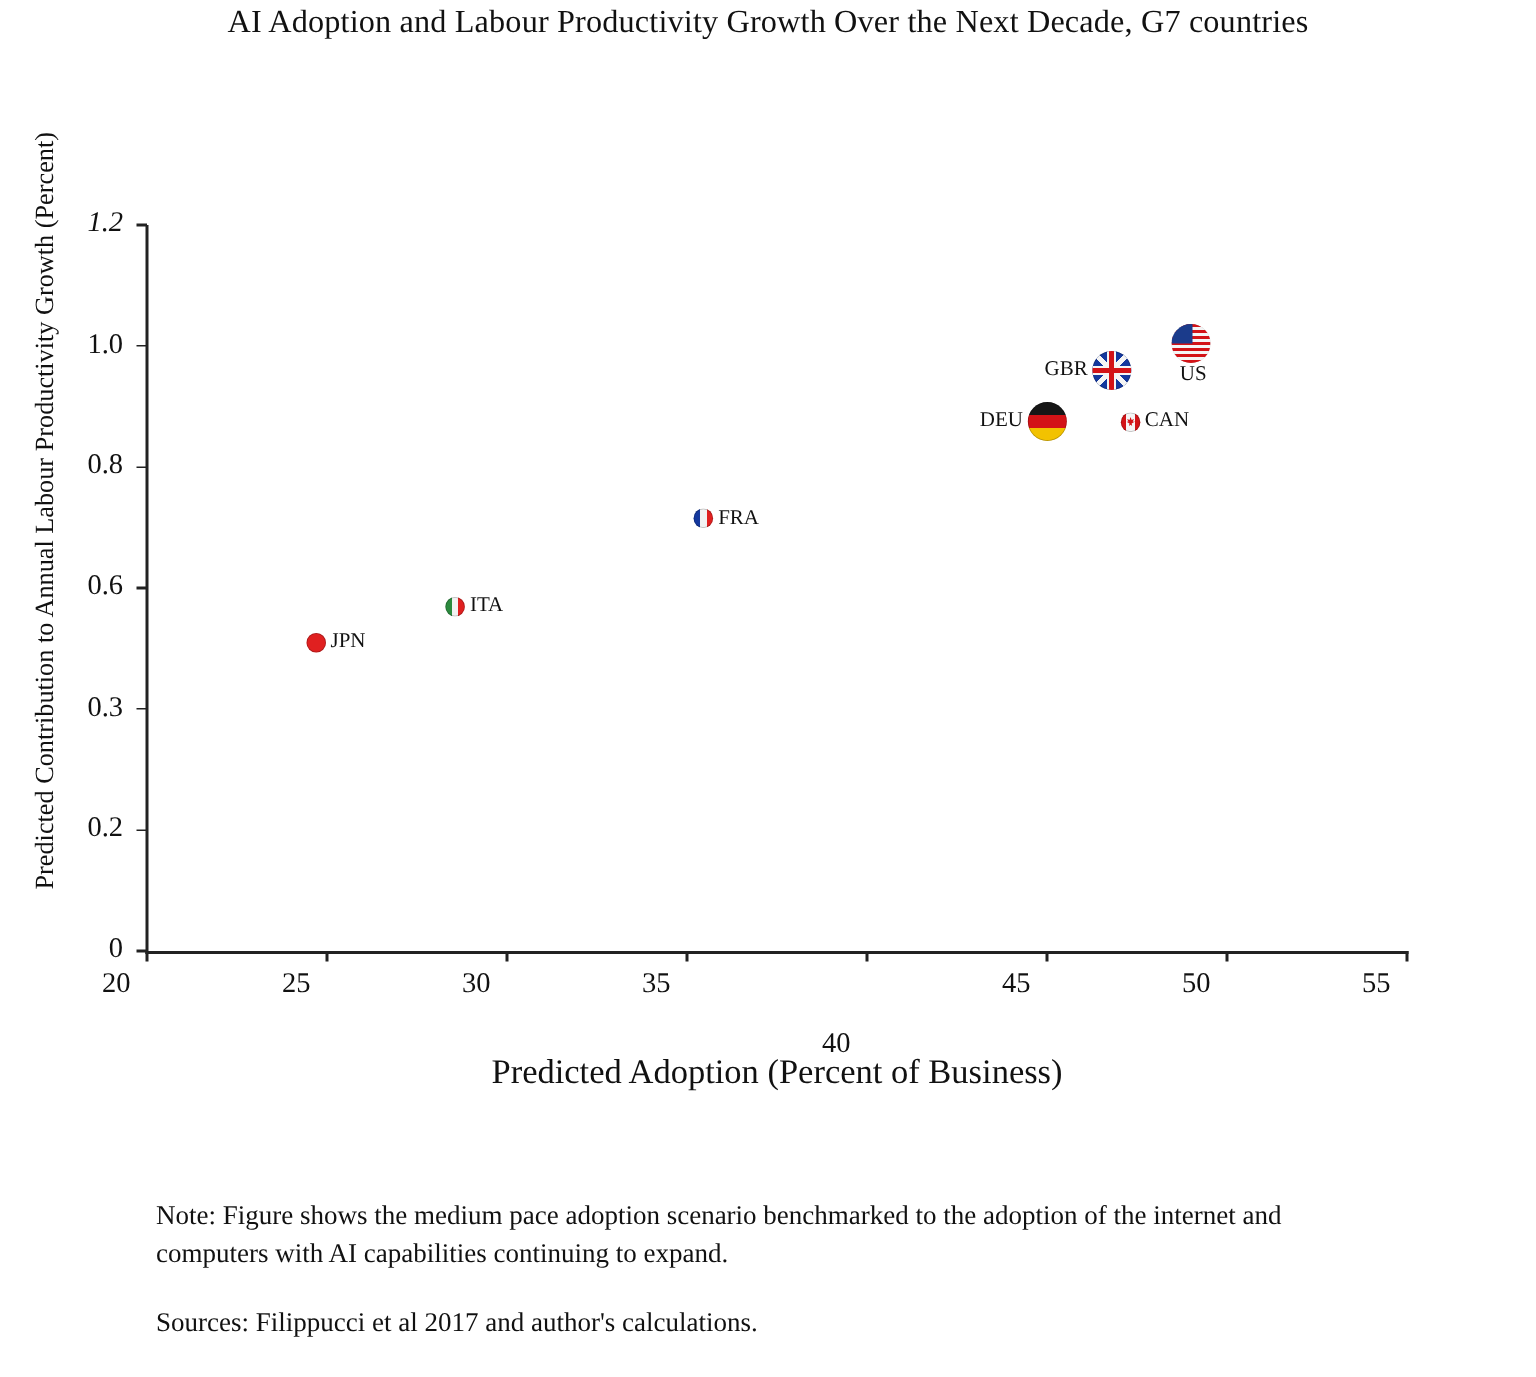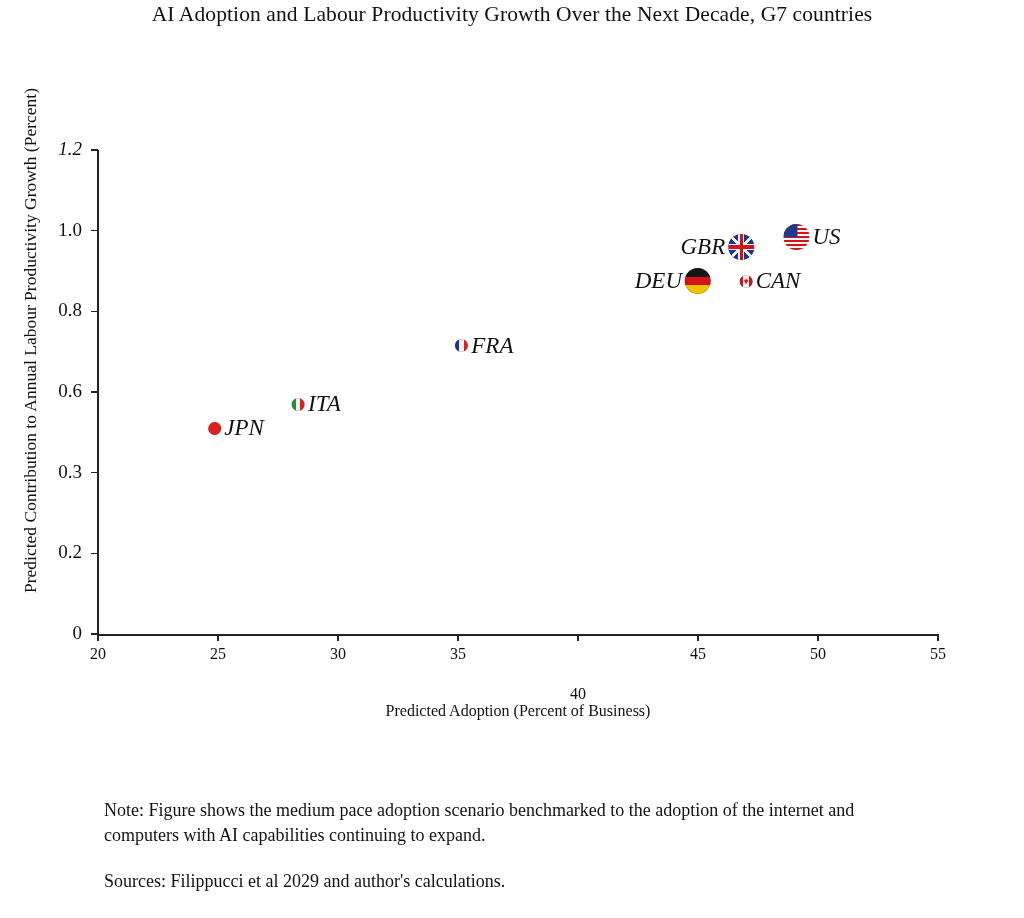--- a/index.html
+++ b/index.html
@@ -59,23 +59,22 @@
   }
   .tick-y {
     position: absolute;
     height: 1.4px;
     width: 7px;
     background: #222222;
     left: 91px;
   }
   .tick-label-x {
     position: absolute;
-    font-size: 16px;
-    color: #111111;
-    text-align: center;
+    font-size: 19px;
+    color: #111111;
     width: 60px;
     top: 645px;
   }
   .tick-label-y {
     position: absolute;
     font-size: 19px;
     color: #111111;
     text-align: right;
     width: 60px;
     left: 22px;
@@ -89,44 +88,43 @@
     font-size: 17.5px;
     transform: rotate(-90deg);
     color: #111111;
   }
   #x-axis-title {
     position: absolute;
     left: 98px;
     top: 702px;
     width: 840px;
     text-align: center;
-    font-size: 16px;
+    font-size: 23px;
     color: #111111;
   }
   .point {
     position: absolute;
     transform: translate(-50%, -50%);
     display: flex;
     align-items: center;
   }
   .flag {
     width: 26px;
     height: 26px;
     border-radius: 50%;
     overflow: hidden;
     position: relative;
     flex: 0 0 auto;
     box-shadow: 0 0 0 0.5px rgba(0,0,0,0.25) inset;
   }
   .flag.small { width: 13px; height: 13px; }
   .pt-label {
-    font-size: 23px;
+    font-size: 14px;
     color: #111111;
     white-space: nowrap;
-    font-style: italic;
   }
   .pt-label.left { margin-right: 3px; }
   .pt-label.right { margin-left: 3px; }
 
   
   .f-jpn { background: #e02020; }
   .f-ita { background: linear-gradient(90deg, #2b8a3e 0 33.3%, #f2f2f2 33.3% 66.6%, #e02020 66.6% 100%); }
   .f-fra { background: linear-gradient(90deg, #14389e 0 33.3%, #f2f2f2 33.3% 66.6%, #e02020 66.6% 100%); }
   .f-deu { background: linear-gradient(180deg, #161616 0 33.3%, #d31317 33.3% 66.6%, #f2c200 66.6% 100%); }
   .f-gbr { background: #14389e; }
@@ -221,21 +219,21 @@
     <div class="tick-label-y" style="top: 380px;">0.6</div>
     <div class="tick-y" style="top: 310.633px;"></div>
     <div class="tick-label-y" style="top: 299.333px;">0.8</div>
     <div class="tick-y" style="top: 229.967px;"></div>
     <div class="tick-label-y" style="top: 218.667px;">1.0</div>
     <div class="tick-y" style="top: 149.3px;"></div>
     <div class="tick-label-y" style="top: 138px; font-style: italic;">1.2</div>
   </div>
 
 <div id="plot-area">
-    <div class="point" style="left: 138px; top: 278.3px;">
+    <div class="point" style="left: 126px; top: 278.3px;">
       <span class="flag f-jpn small"></span>
       <span class="pt-label right">JPN</span>
     </div>
     <div class="point" style="left: 218.4px; top: 254.1px; text-align: right;">
       <span class="flag f-ita small"></span>
       <span class="pt-label right">ITA</span>
     </div>
     <div class="point" style="left: 386.4px; top: 195.617px;">
       <span class="flag f-fra small"></span>
       <span class="pt-label right">FRA</span>
@@ -245,20 +243,20 @@
       <span class="flag f-deu"></span>
     </div>
     <div class="point" style="left: 656.2px; top: 96.8px; transform: translate(-100%, -50%);">
       <span class="pt-label left">GBR</span>
       <span class="flag f-gbr"></span>
     </div>
     <div class="point" style="left: 672px; top: 131.083px;">
       <span class="flag f-can small"></span>
       <span class="pt-label right">CAN</span>
     </div>
-    <div class="point" style="left: 714px; top: 86.7167px;">
+    <div class="point" style="left: 696px; top: 86.7167px; flex-direction: column;">
       <span class="flag f-us"></span>
       <span class="pt-label right">US</span>
     </div>
   </div>
 
 <div class="note-block" id="note-text">Note: Figure shows the medium pace adoption scenario benchmarked to the adoption of the internet and computers with AI capabilities continuing to expand.</div>
-<div class="note-block" id="sources-text">Sources: Filippucci et al 2029 and author's calculations.</div>
+<div class="note-block" id="sources-text">Sources: Filippucci et al 2017 and author's calculations.</div>
 
 </body></html>

